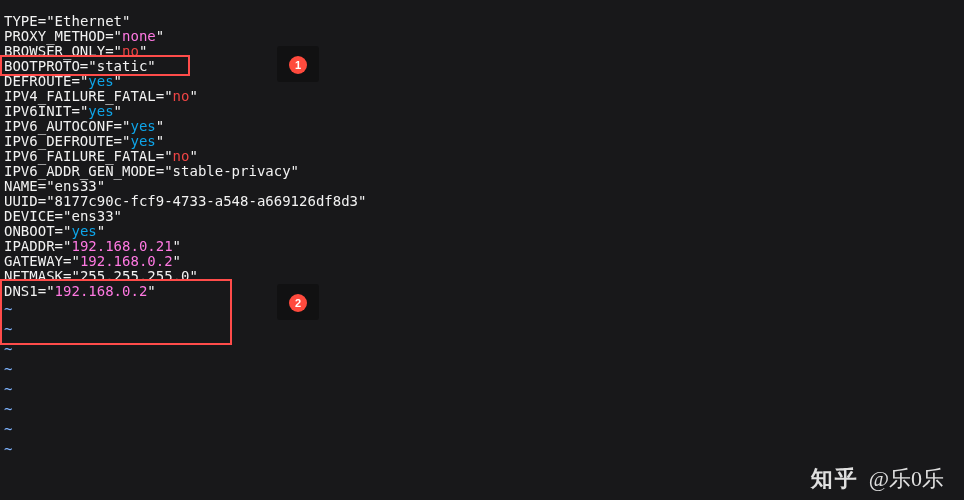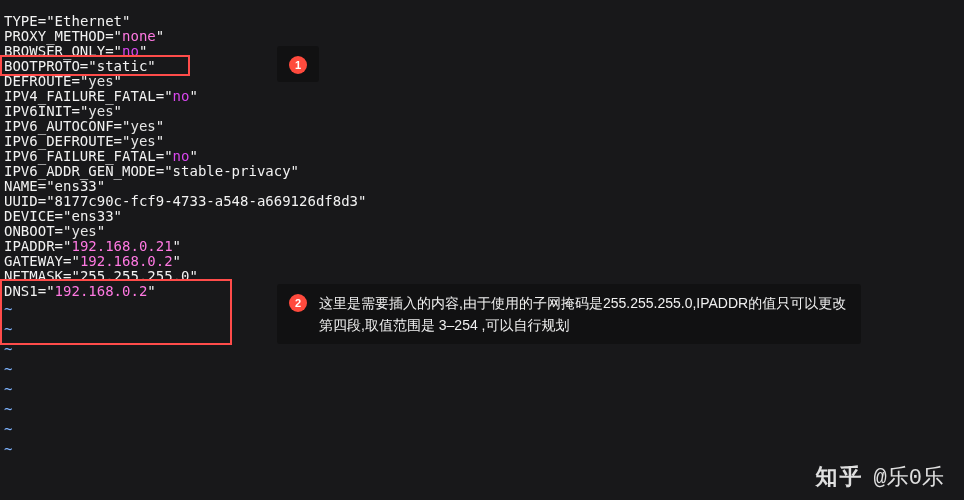--- a/index.html
+++ b/index.html
@@ -17,22 +17,22 @@
   .terminal {
     position: absolute;
     left: 4px;
     top: 0;
     white-space: pre;
     color: #d6d6d6;
   }
   .kw   { color: #f2f2f2; }          
   .eq   { color: #f2f2f2; }          
   .str  { color: #ff79e2; text-align: center; }          
-  .yes  { color: #e5e5e5; }          
-  .no   { color: #d946ef; text-align: center; }          
+  .yes  { color: #0ea5e9; }          
+  .no   { color: #ef4444; text-align: center; }          
   .tilde{ color: #7fb4ff; }
 
   .hl1 {
     position: absolute;
     border: 2px solid #ff4c4a;
     box-sizing: border-box;
   }
   .hl-bootproto { left: 0px;  top: 55px;  width: 190px; height: 21px; }
   .hl-ipblock   { left: 0px;  top: 279px; width: 232px; height: 66px; }
 
@@ -64,21 +64,21 @@
     margin-top: 2px;
   }
   .callout-1 { left: 277px; top: 46px; }
   .callout-2 { left: 277px; top: 284px; }
 
   .watermark {
     position: absolute;
     right: 20px;
     bottom: 14px;
     color: #f5f5f5;
-    font-family: Liberation Mono, monospace;
+    font-family: Liberation Serif, serif;
     font-size: 22px;
     display: flex;
     align-items: center;
     gap: 10px;
     opacity: 0.9;
   }
 </style>
 </head>
 <body>
 
@@ -86,19 +86,18 @@
 
 <div class="hl1 hl-bootproto"></div>
 <div class="hl1 hl-ipblock"></div>
 
 <div class="callout callout-1">
   <div class="num">1</div>
 </div>
 
 <div class="callout callout-2">
   <div class="num">2</div>
-  <div>这里是需要插入的内容,由于使用的子网掩码是255.255.255.0,IPADDR的值只可以更改第四段,取值范围是 3–254 ,可以自行规划</div>
 </div>
 
 <div class="watermark">
   <span style="font-weight:600;letter-spacing:2px;">知乎</span>
   <span>@乐0乐</span>
 </div>
 
 </body></html>

